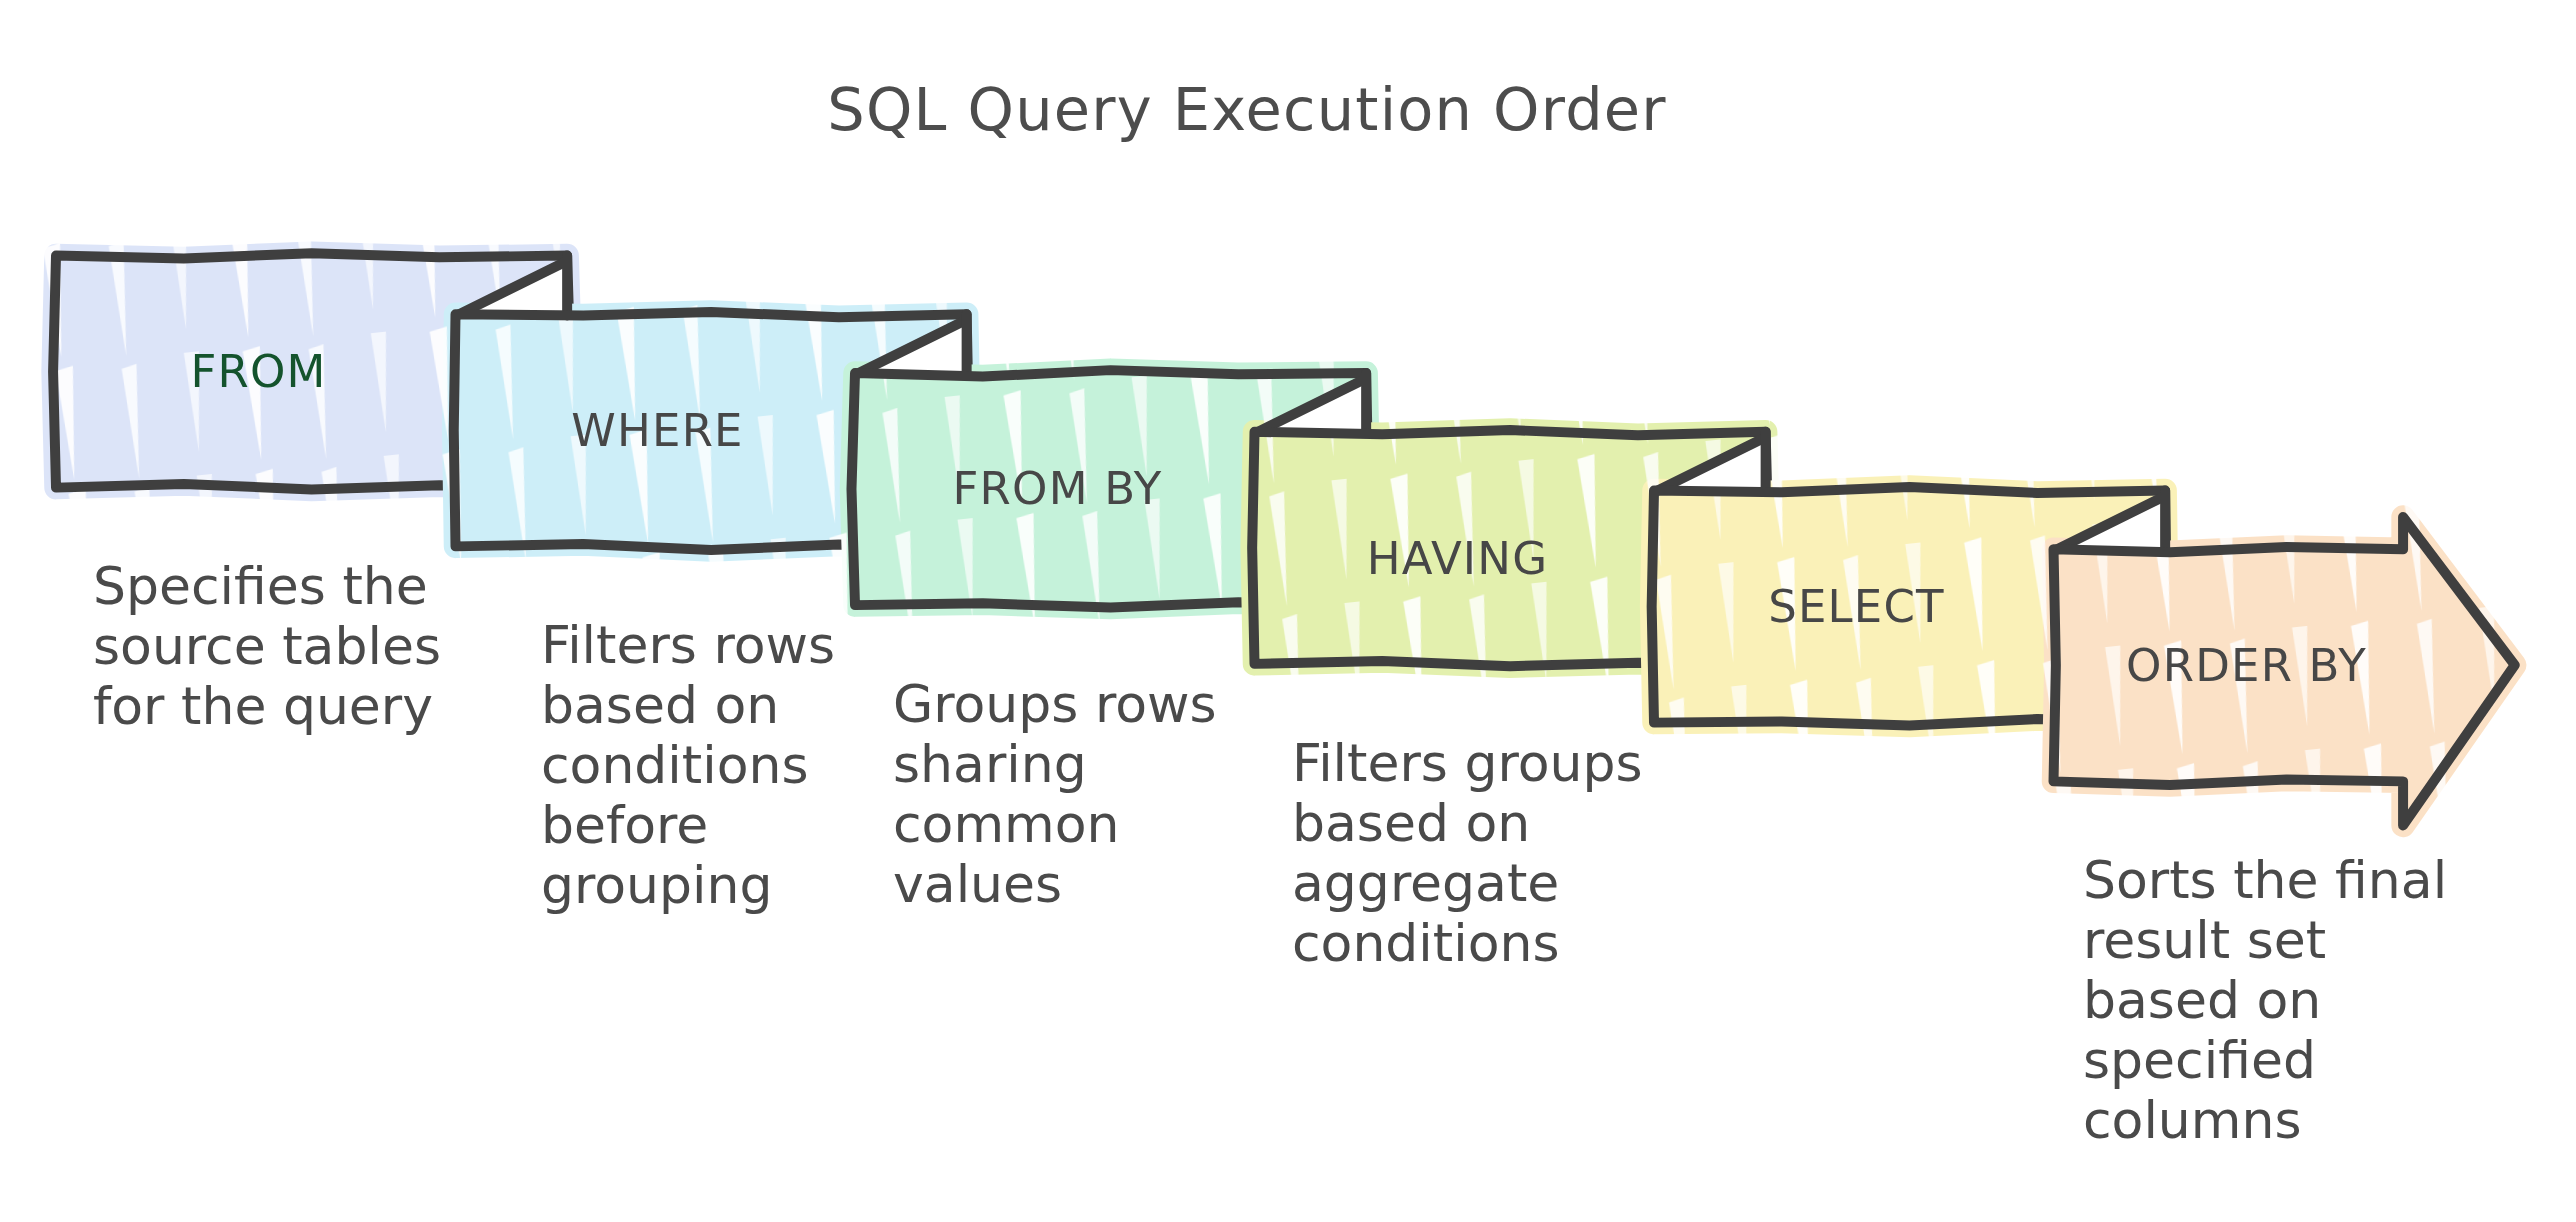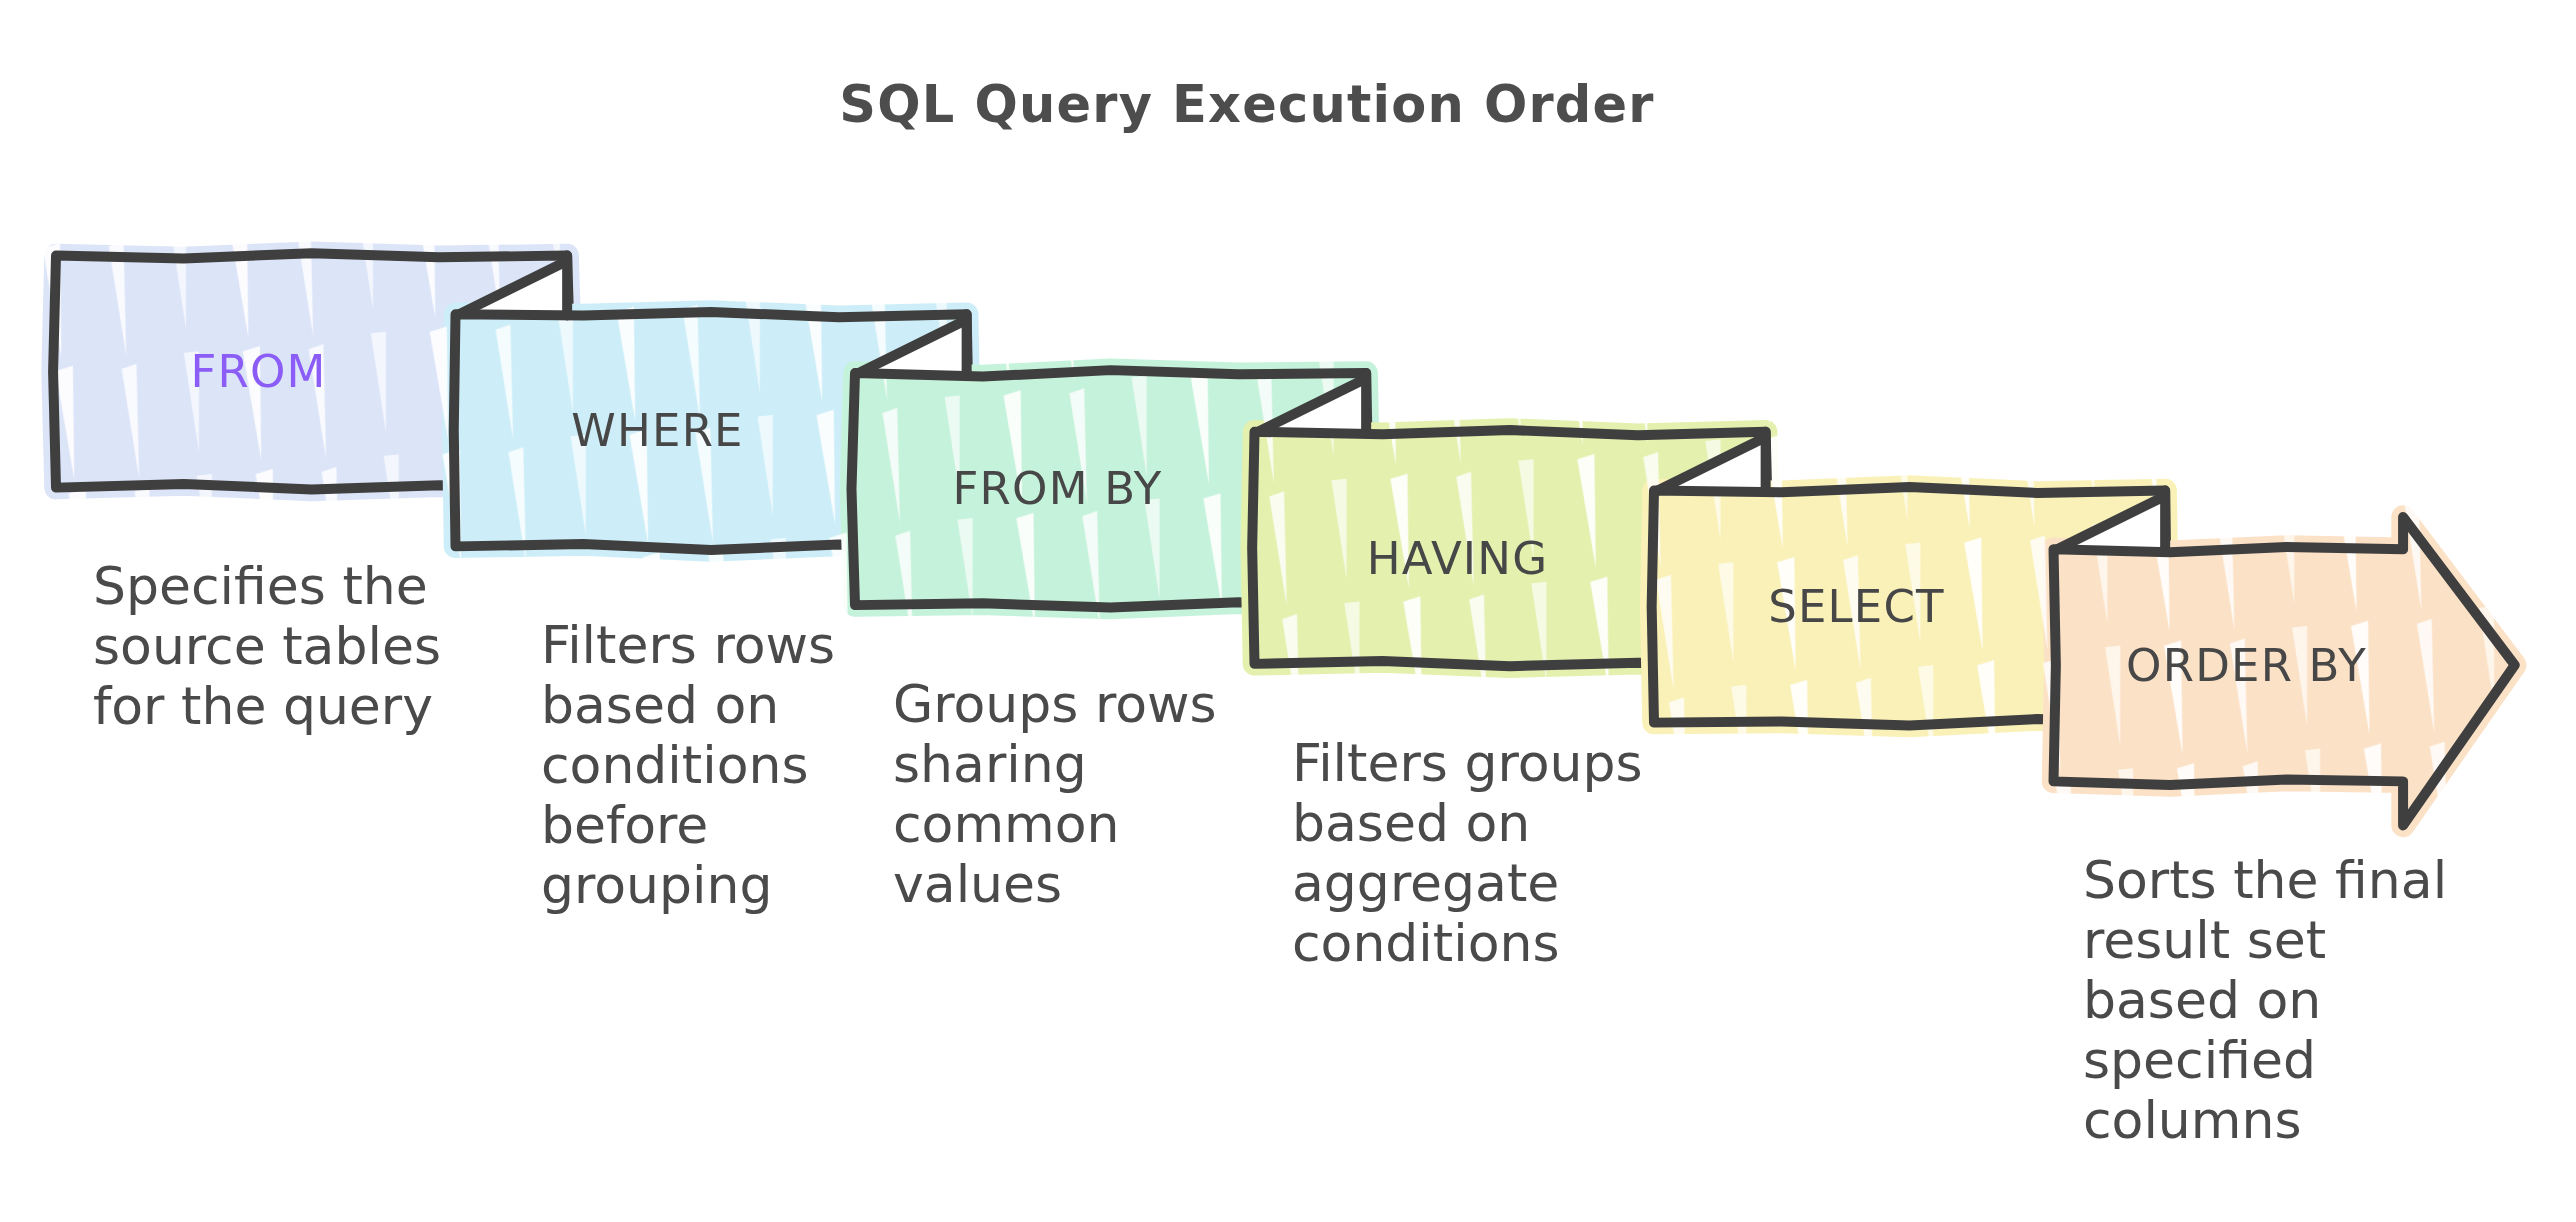--- a/index.html
+++ b/index.html
@@ -1,21 +1,21 @@
 <!DOCTYPE html>
 <html style="font-size:9.4px"><head>
 <meta charset="utf-8">
 <style>
   html,body{margin:0;padding:0;width:2576px;height:1222px;background:#ffffff;overflow:hidden}
   body{font-family:"DejaVu Sans","Liberation Sans",sans-serif;position:relative}
   #canvas{position:absolute;left:0;top:0;width:2576px;height:1222px}
   #shapes{position:absolute;left:0;top:0}
   .title{
     position:absolute;left:1247px;top:75px;transform:translateX(-50%);
-    font-size:51px;font-weight:700;color:#4d4d4d;letter-spacing:1.2px;white-space:nowrap
+    font-size:59px;font-weight:400;color:#4d4d4d;letter-spacing:1.2px;white-space:nowrap
   }
   .label{
     position:absolute;width:405px;height:53px;line-height:53px;text-align:center;
     font-size:45px;color:#474747;letter-spacing:1.2px;white-space:nowrap
   }
   .l0{left:56px;top:345px}
   .l1{left:455px;top:404px}
   .l2{left:855px;top:462px}
   .l3{left:1255px;top:521px}
   .l4{left:1654px;top:580px}
@@ -110,21 +110,21 @@
         <path d="M3495 935 L3693.3 940.0 L3891.7 931.0 L4090.0 935.0 L4090.0 880.0 L4280.0 1132.0 L4090.0 1405.0 L4090.0 1330.0 L3891.7 1327.0 L3693.3 1336.0 L3495.0 1330.0 L3499.0 1132.5 L3495.0 935.0 Z" fill="url(#p5)" stroke="url(#p5)" stroke-width="40" stroke-linejoin="round"></path>
         <path d="M 3495 935 L 3683 843 L 3685 935 Z" fill="#ffffff"></path>
         <path d="M3497 937 L3683.0 845.0" fill="none" stroke="#3f3f3f" stroke-width="17" stroke-linecap="round"></path>
         <path d="M3685 835 L3685.0 937.0" fill="none" stroke="#3f3f3f" stroke-width="17" stroke-linecap="round"></path>
         <path d="M3495 935 L3693.3 940.0 L3891.7 931.0 L4090.0 935.0 L4090.0 880.0 L4280.0 1132.0 L4090.0 1405.0 L4090.0 1330.0 L3891.7 1327.0 L3693.3 1336.0 L3495.0 1330.0 L3499.0 1132.5 L3495.0 935.0 Z" fill="none" stroke="#3f3f3f" stroke-width="17" stroke-linejoin="round" stroke-linecap="round"></path>
       </g>
     </svg>
 
   <div class="title" style="color: rgb(77, 77, 77);">SQL Query Execution Order</div>
 
-  <div class="label l0" style="color: #8b5cf6;">FROM</div>
+  <div class="label l0" style="color: #14532d;">FROM</div>
   <div class="label l1" style="color: rgb(71, 71, 71);">WHERE</div>
   <div class="label l2" style="color: rgb(71, 71, 71);">FROM BY</div>
   <div class="label l3" style="color: rgb(71, 71, 71); margin-top: 11px;">HAVING</div>
   <div class="label l4" style="color: rgb(71, 71, 71);">SELECT</div>
   <div class="label l5" style="color: rgb(71, 71, 71);">ORDER BY</div>
 
   <div class="desc d0" style="color: rgb(74, 74, 74);">Specifies the
 source tables
 for the query</div>
   <div class="desc d1" style="color: rgb(74, 74, 74); margin-left: 48px;">Filters rows

